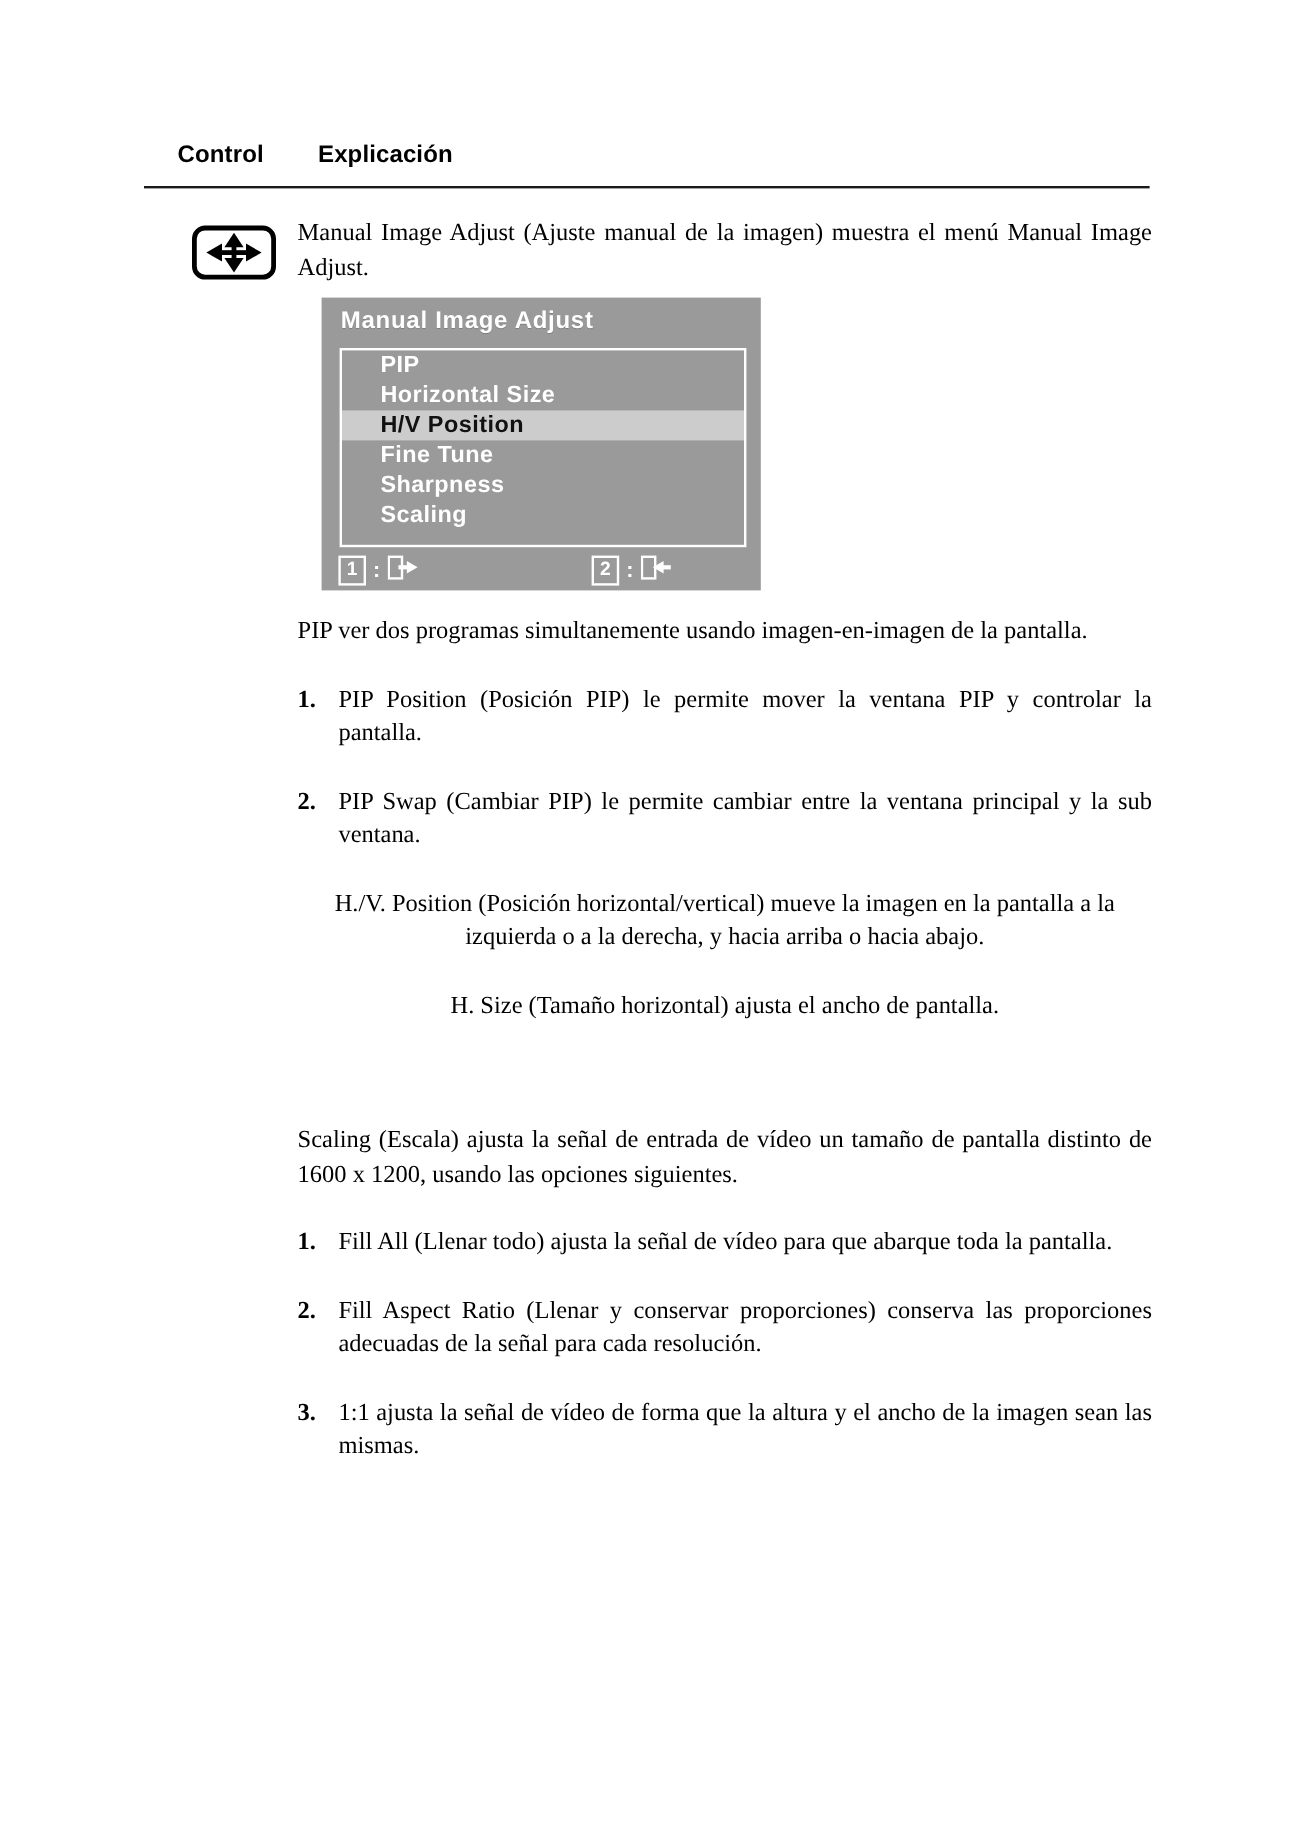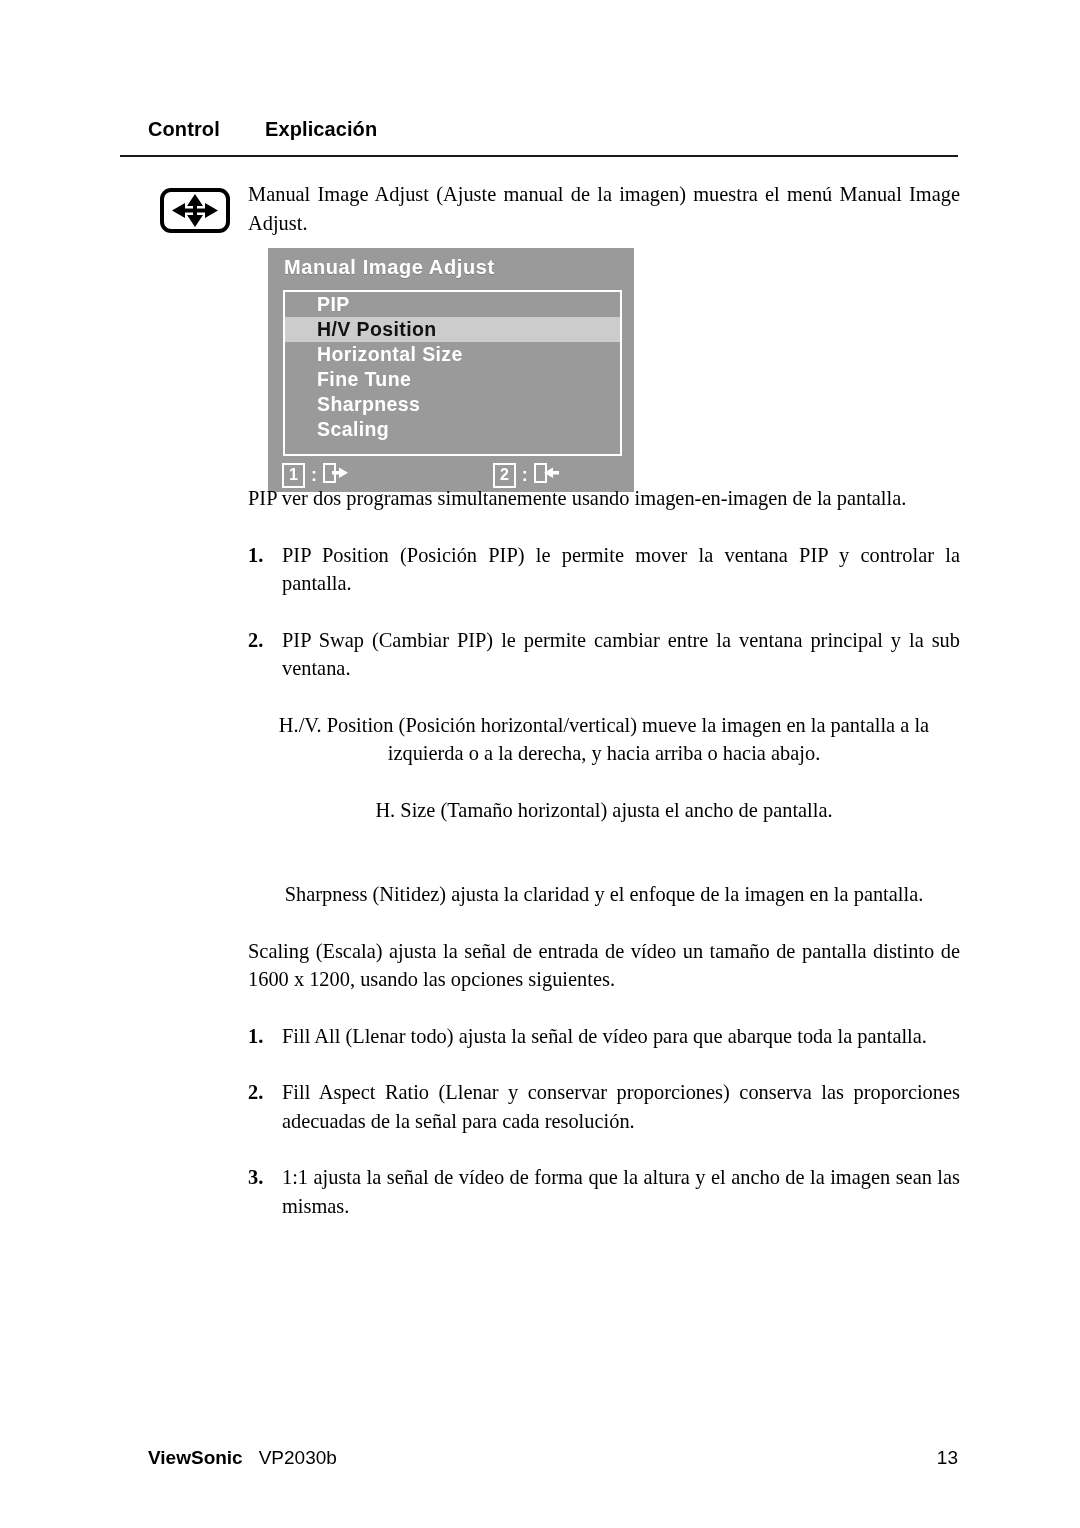--- a/index.html
+++ b/index.html
@@ -220,22 +220,22 @@
 
     <p class="para"><span class="b">Manual Image Adjust (Ajuste manual de la imagen)</span><span>  muestra el menú Manual Image Adjust.</span></p>
 
   </div>
 
   <div class="osd">
     <div class="osd-title">Manual Image Adjust</div>
 
     <div class="osd-panel">
       <div class="osd-item">PIP</div>
+      <div class="osd-item">Horizontal Size</div>
       <div class="osd-item selected">H/V Position</div>
-      <div class="osd-item">Horizontal Size</div>
       <div class="osd-item">Fine Tune</div>
       <div class="osd-item">Sharpness</div>
       <div class="osd-item">Scaling</div>
     </div>
 
     <div class="osd-footer">
       <span class="osd-key">
         <span class="osd-key-box">1</span>
         <span class="osd-key-colon">:</span>
         <span class="osd-key-glyph">
@@ -253,21 +253,21 @@
           <svg width="26" height="22" viewBox="0 0 26 22" aria-hidden="true">
             <rect x="1" y="2" width="11" height="18" fill="none" stroke="#ffffff" stroke-width="2"></rect>
             <rect x="14" y="9" width="11" height="3.5" fill="#ffffff"></rect>
             <polygon points="10,10.7 19,5.5 19,16" fill="#ffffff"></polygon>
           </svg>
         </span>
       </span>
     </div>
   </div>
 
-  <div class="body-col" style="top:484px;">
+  <div class="body-col" style="top:512px;">
 
     <p class="para"><span class="b">PIP</span><span> ver dos programas simultanemente usando imagen-en-imagen de la pantalla.</span></p>
 
     <div class="gap-md"></div>
 
     <div class="numbered">
       <span class="num">1.</span><span class="b">PIP Position (Posición PIP)</span><span> le permite mover la ventana PIP y controlar la pantalla.</span>
     </div>
 
     <div class="gap-md"></div>
@@ -282,21 +282,20 @@
 
     <div class="gap-md"></div>
 
     <p class="para nojust"><span class="b">H. Size (Tamaño horizontal)</span><span> ajusta el ancho de pantalla.</span></p>
 
     <div class="gap-md"></div>
 
 
     <div class="gap-md"></div>
 
-    <p class="para nojust"><span class="b">Sharpness (Nitidez)</span><span> ajusta la claridad y el enfoque de la imagen en la pantalla.</span></p>
 
     <div class="gap-md"></div>
 
     <p class="para"><span class="b">Scaling (Escala)</span><span> ajusta la señal de entrada de vídeo un tamaño de pantalla distinto de 1600 x 1200, usando las opciones siguientes.</span></p>
 
     <div class="gap-md"></div>
 
     <div class="numbered">
       <span class="num">1.</span><span class="b">Fill All (Llenar todo)</span><span> ajusta la señal de vídeo para que abarque toda la pantalla.</span>
     </div>
@@ -308,19 +307,14 @@
     </div>
 
     <div class="gap-md"></div>
 
     <div class="numbered">
       <span class="num">3.</span><span class="b">1:1</span><span> ajusta la señal de vídeo de forma que la altura y el ancho de la imagen sean las mismas.</span>
     </div>
 
   </div>
 
-  <div class="footer">
-    <span class="footer-brand">ViewSonic</span>
-    <span class="footer-model">VP2030b</span>
-    <span class="footer-page">13</span>
-  </div>
 
 </div>
 
 </body></html>

